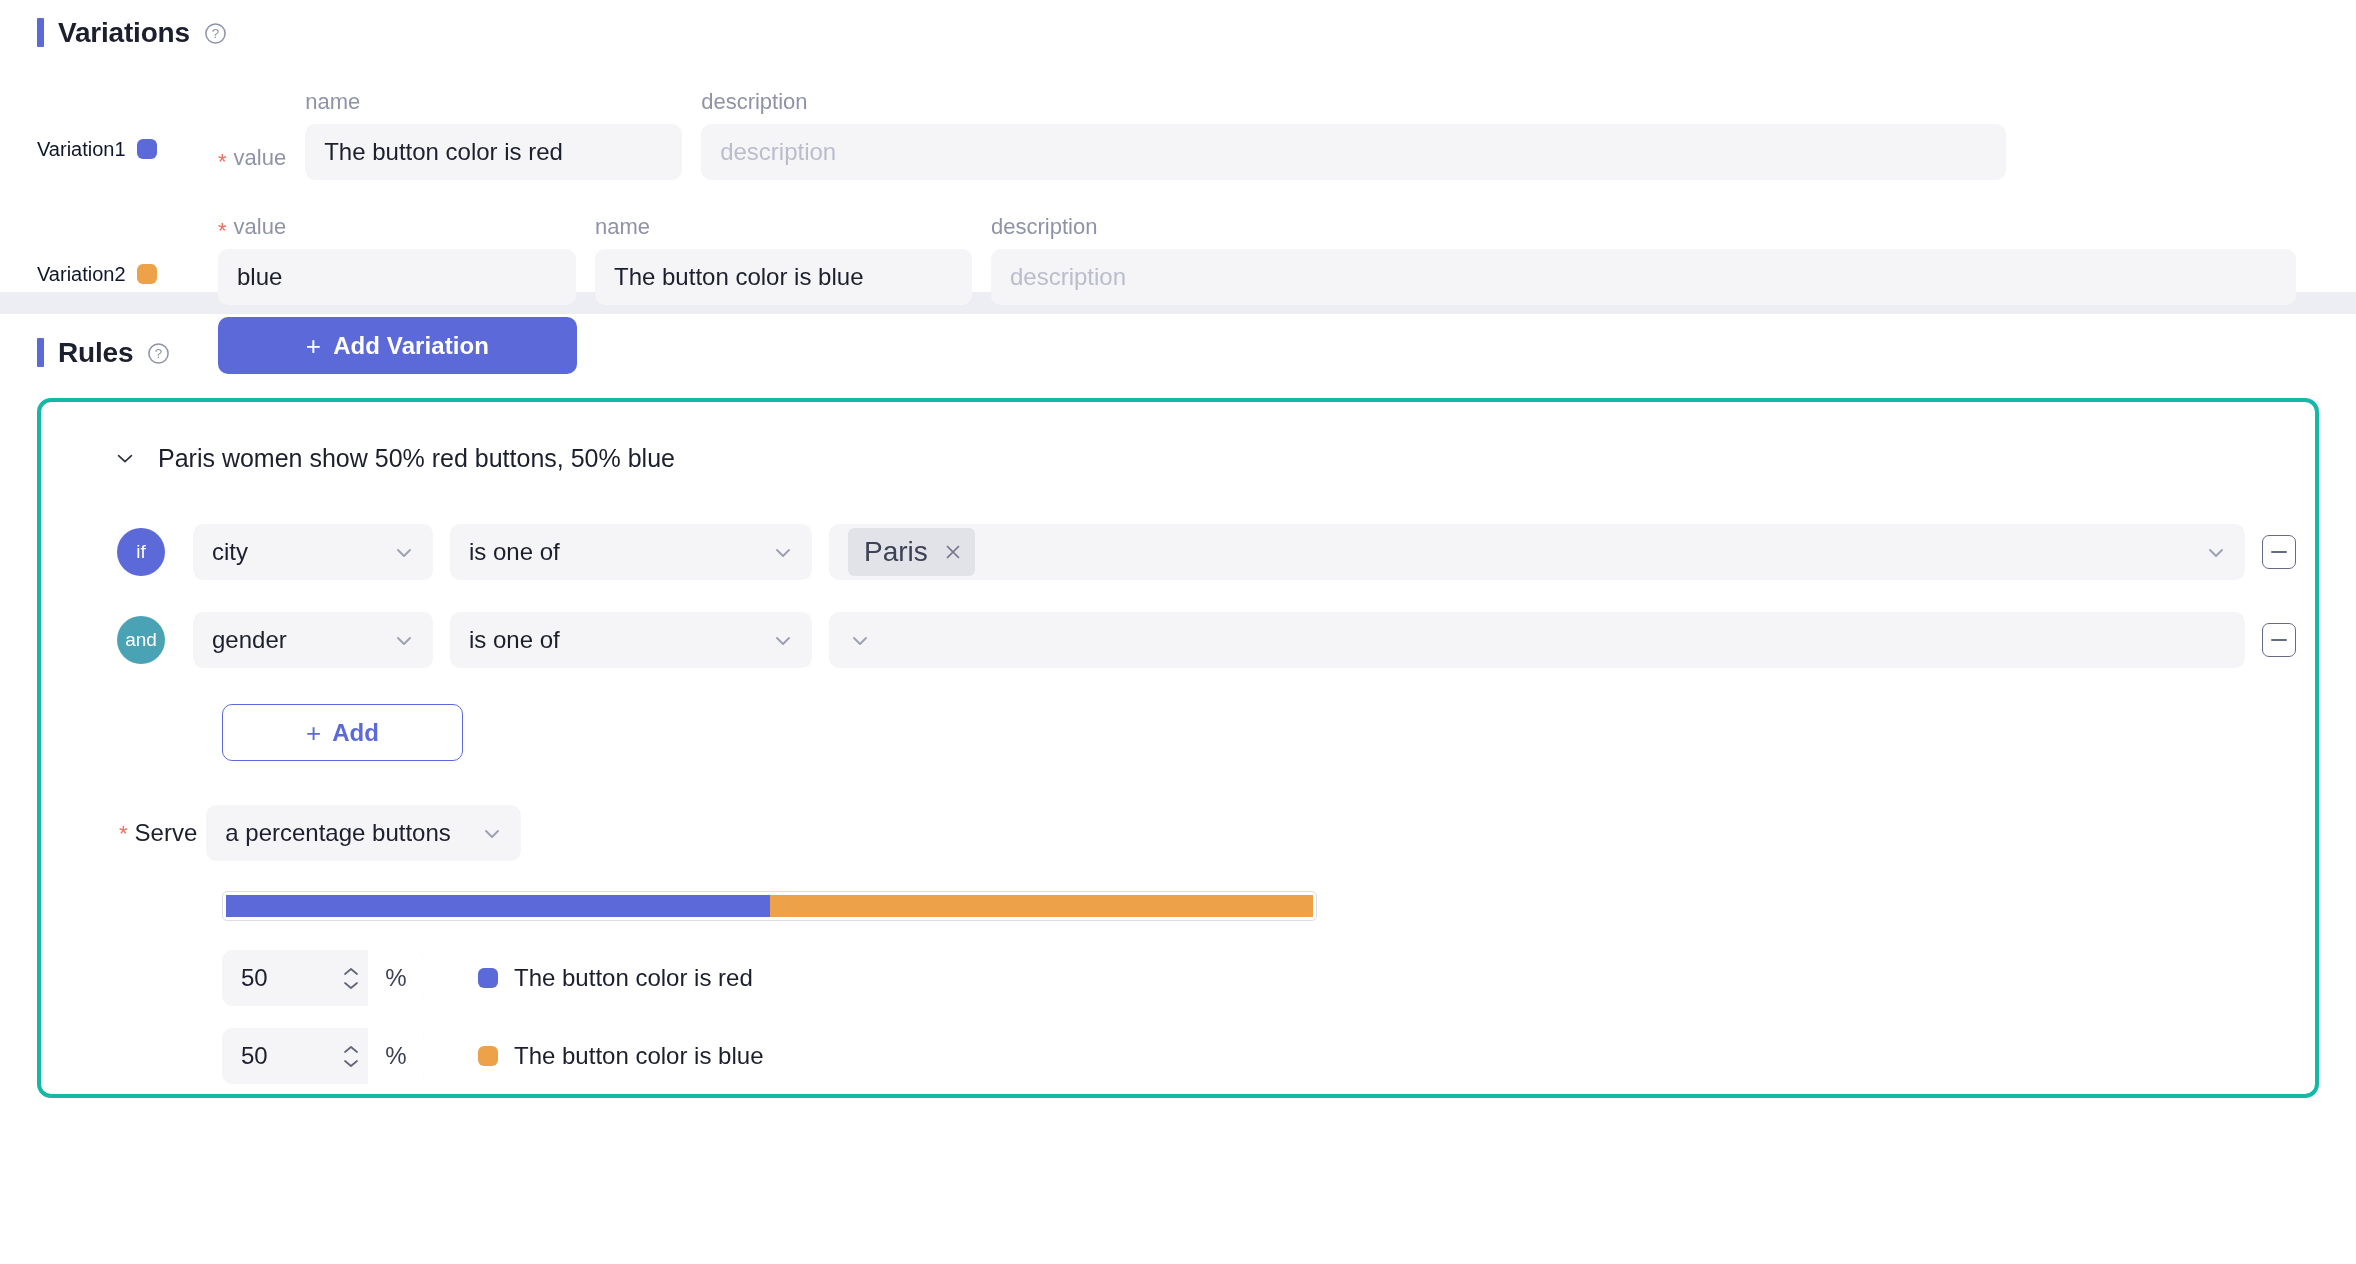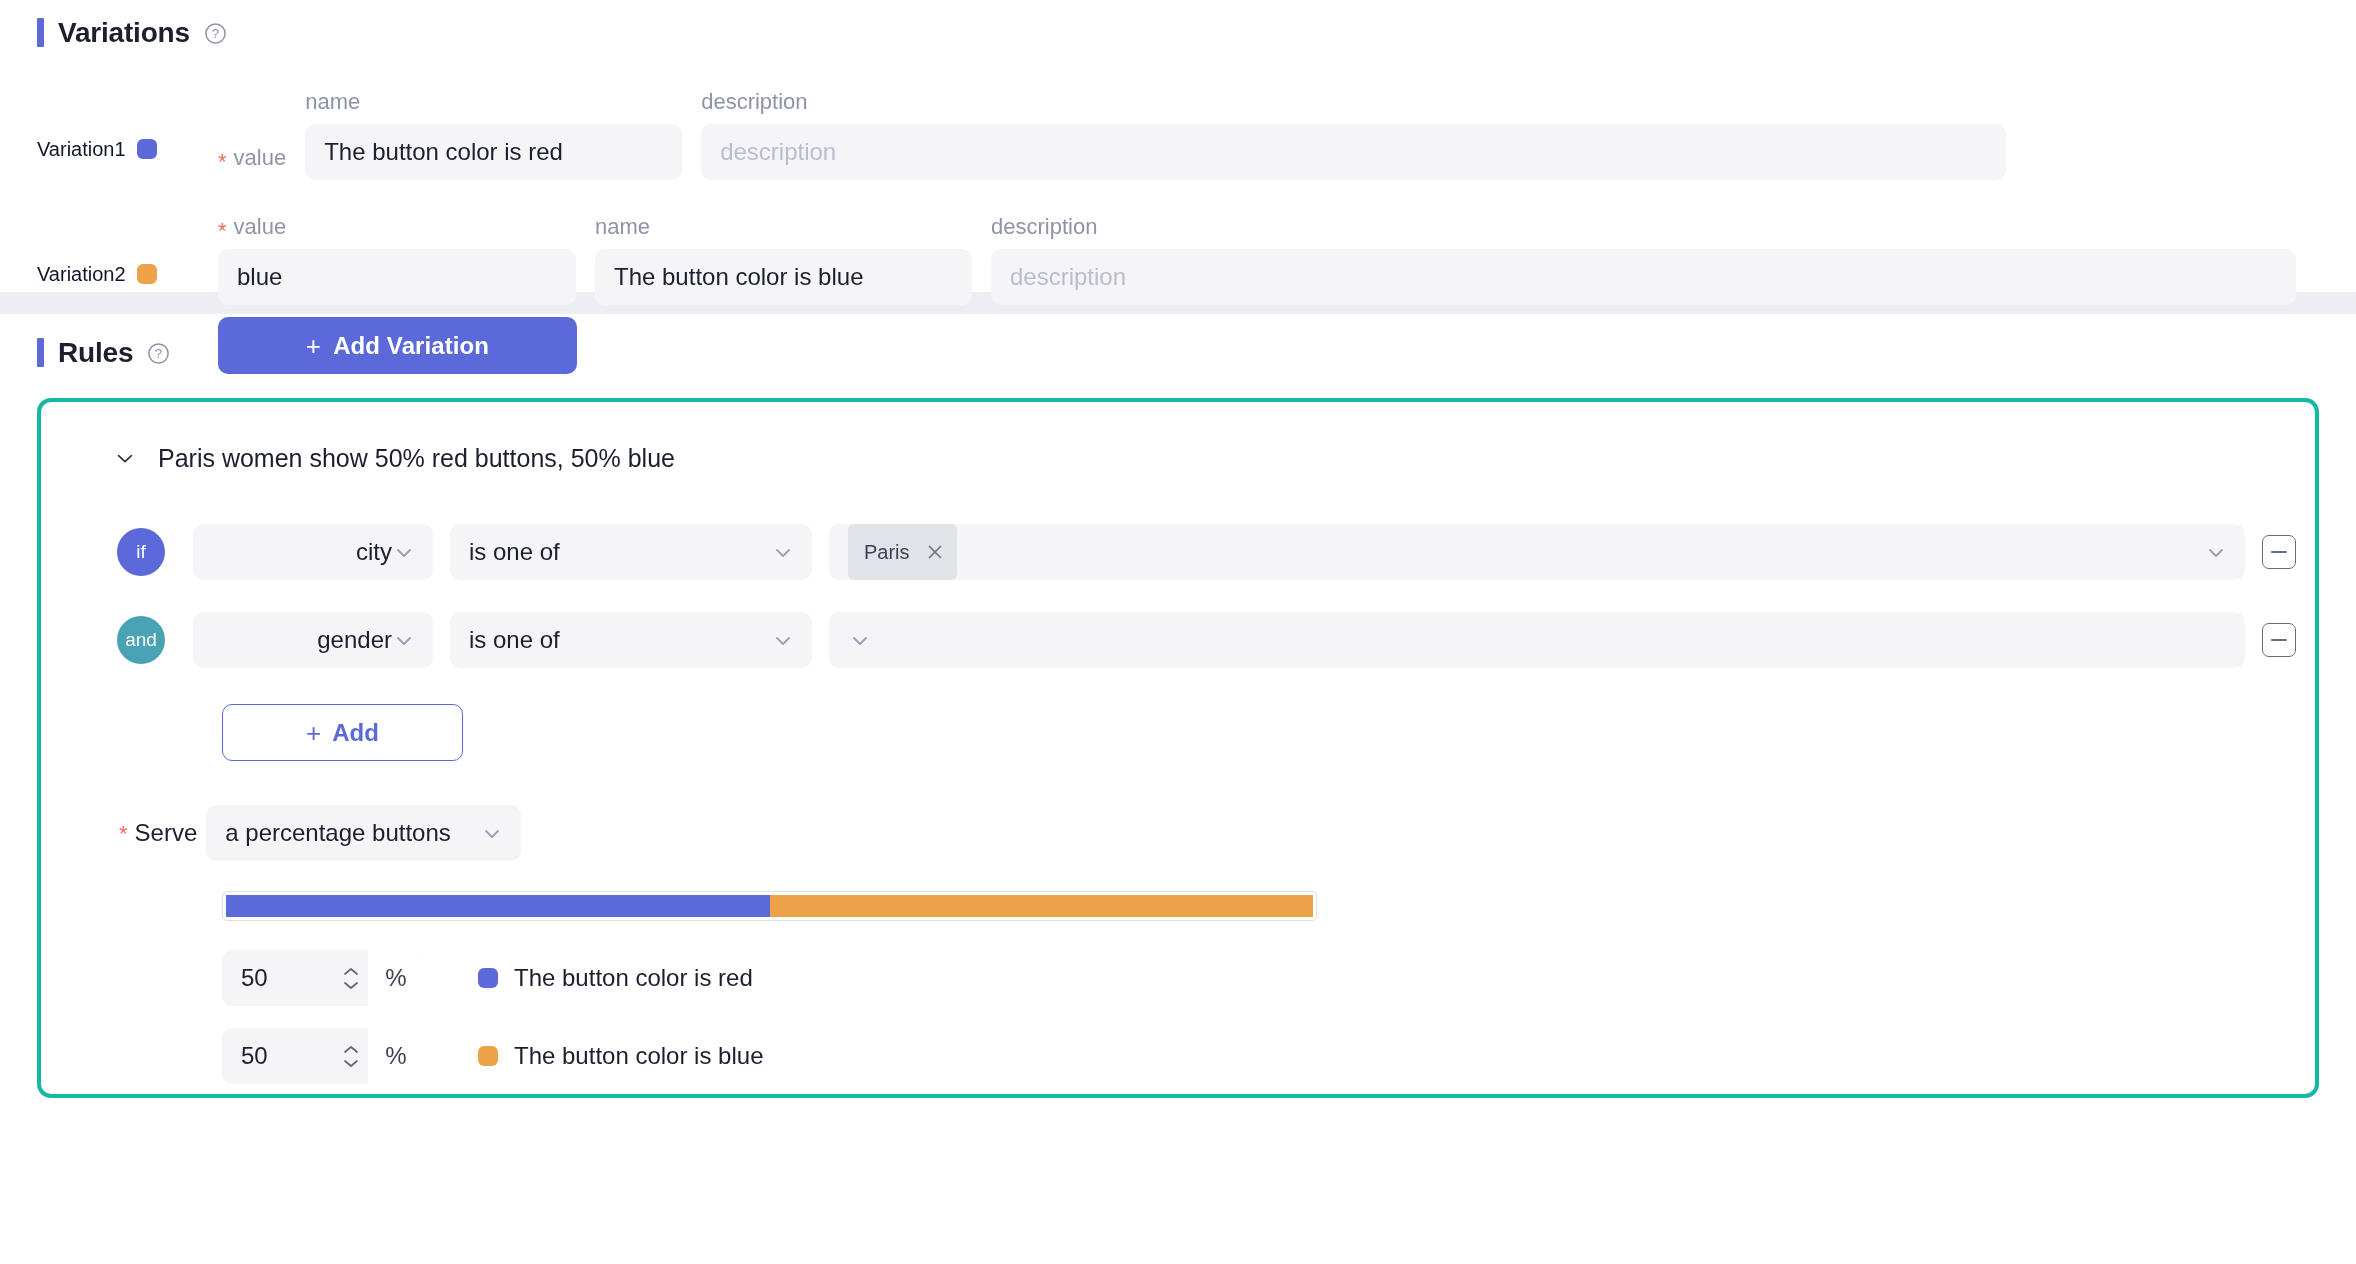--- a/index.html
+++ b/index.html
@@ -224,40 +224,40 @@
     display: flex;
     align-items: center;
     padding: 0 17px 0 19px;
     font-size: 24px;
     color: #1b1f2e;
     cursor: pointer;
     margin-right: 17px;
     position: relative;
   }
   .select-box .sel-text { flex: 1 1 auto; white-space: nowrap; overflow: hidden; }
-  .sel-field  { width: 240px; text-align: right; }
+  .sel-field  { width: 240px; }
   .sel-op     { width: 362px; }
   .sel-values { width: 1416px; }
   .chev-down {
     width: 24px;
     height: 24px;
     flex: 0 0 auto;
     display: block;
   }
   .chev-down path { stroke: #9ba0b3; stroke-width: 1.9; fill: none; stroke-linecap: round; stroke-linejoin: round; }
 
   .tag-chip {
     background: #e1e3e8;
     border-radius: 6px;
-    height: 56px;
+    height: 48px;
     display: inline-flex;
     align-items: center;
     gap: 16px;
     padding: 0 13px 0 16px;
-    font-size: 20px;
+    font-size: 28px;
     color: #3c4154;
     margin-right: 10px;
   }
   .tag-x {
     width: 18px;
     height: 18px;
     display: block;
     cursor: pointer;
   }
   .tag-x path { stroke: #6f7governance; }

